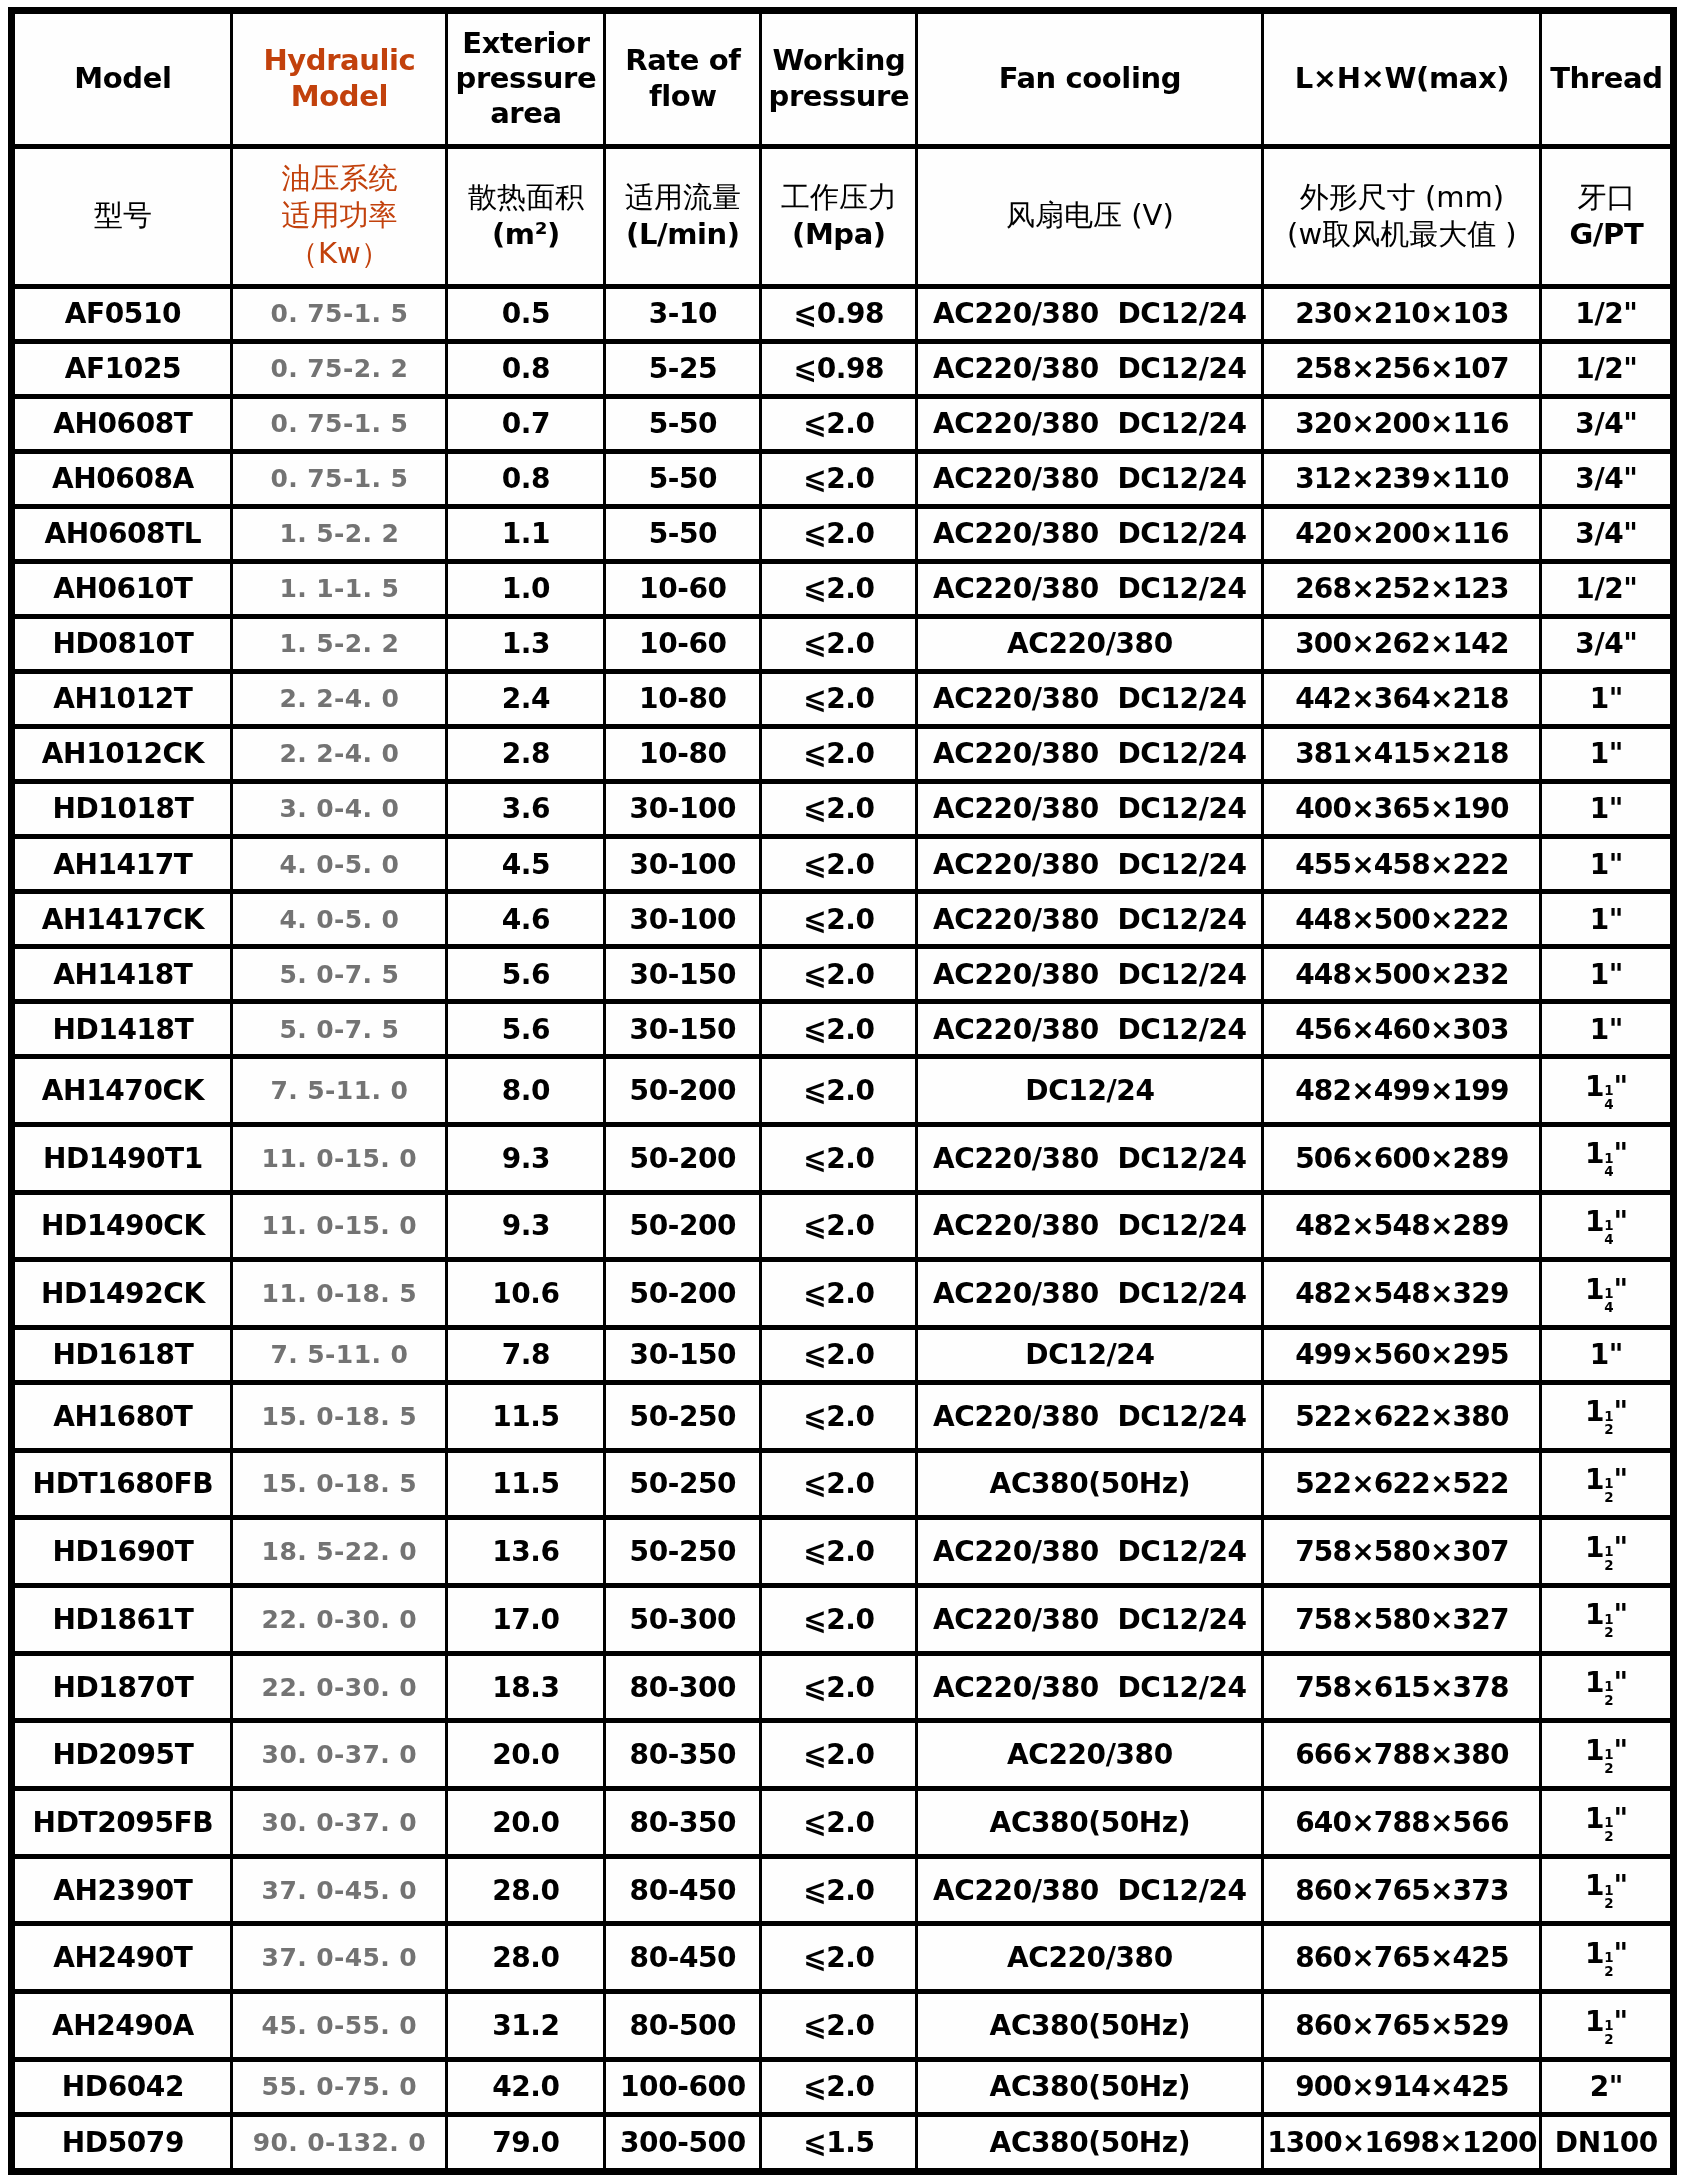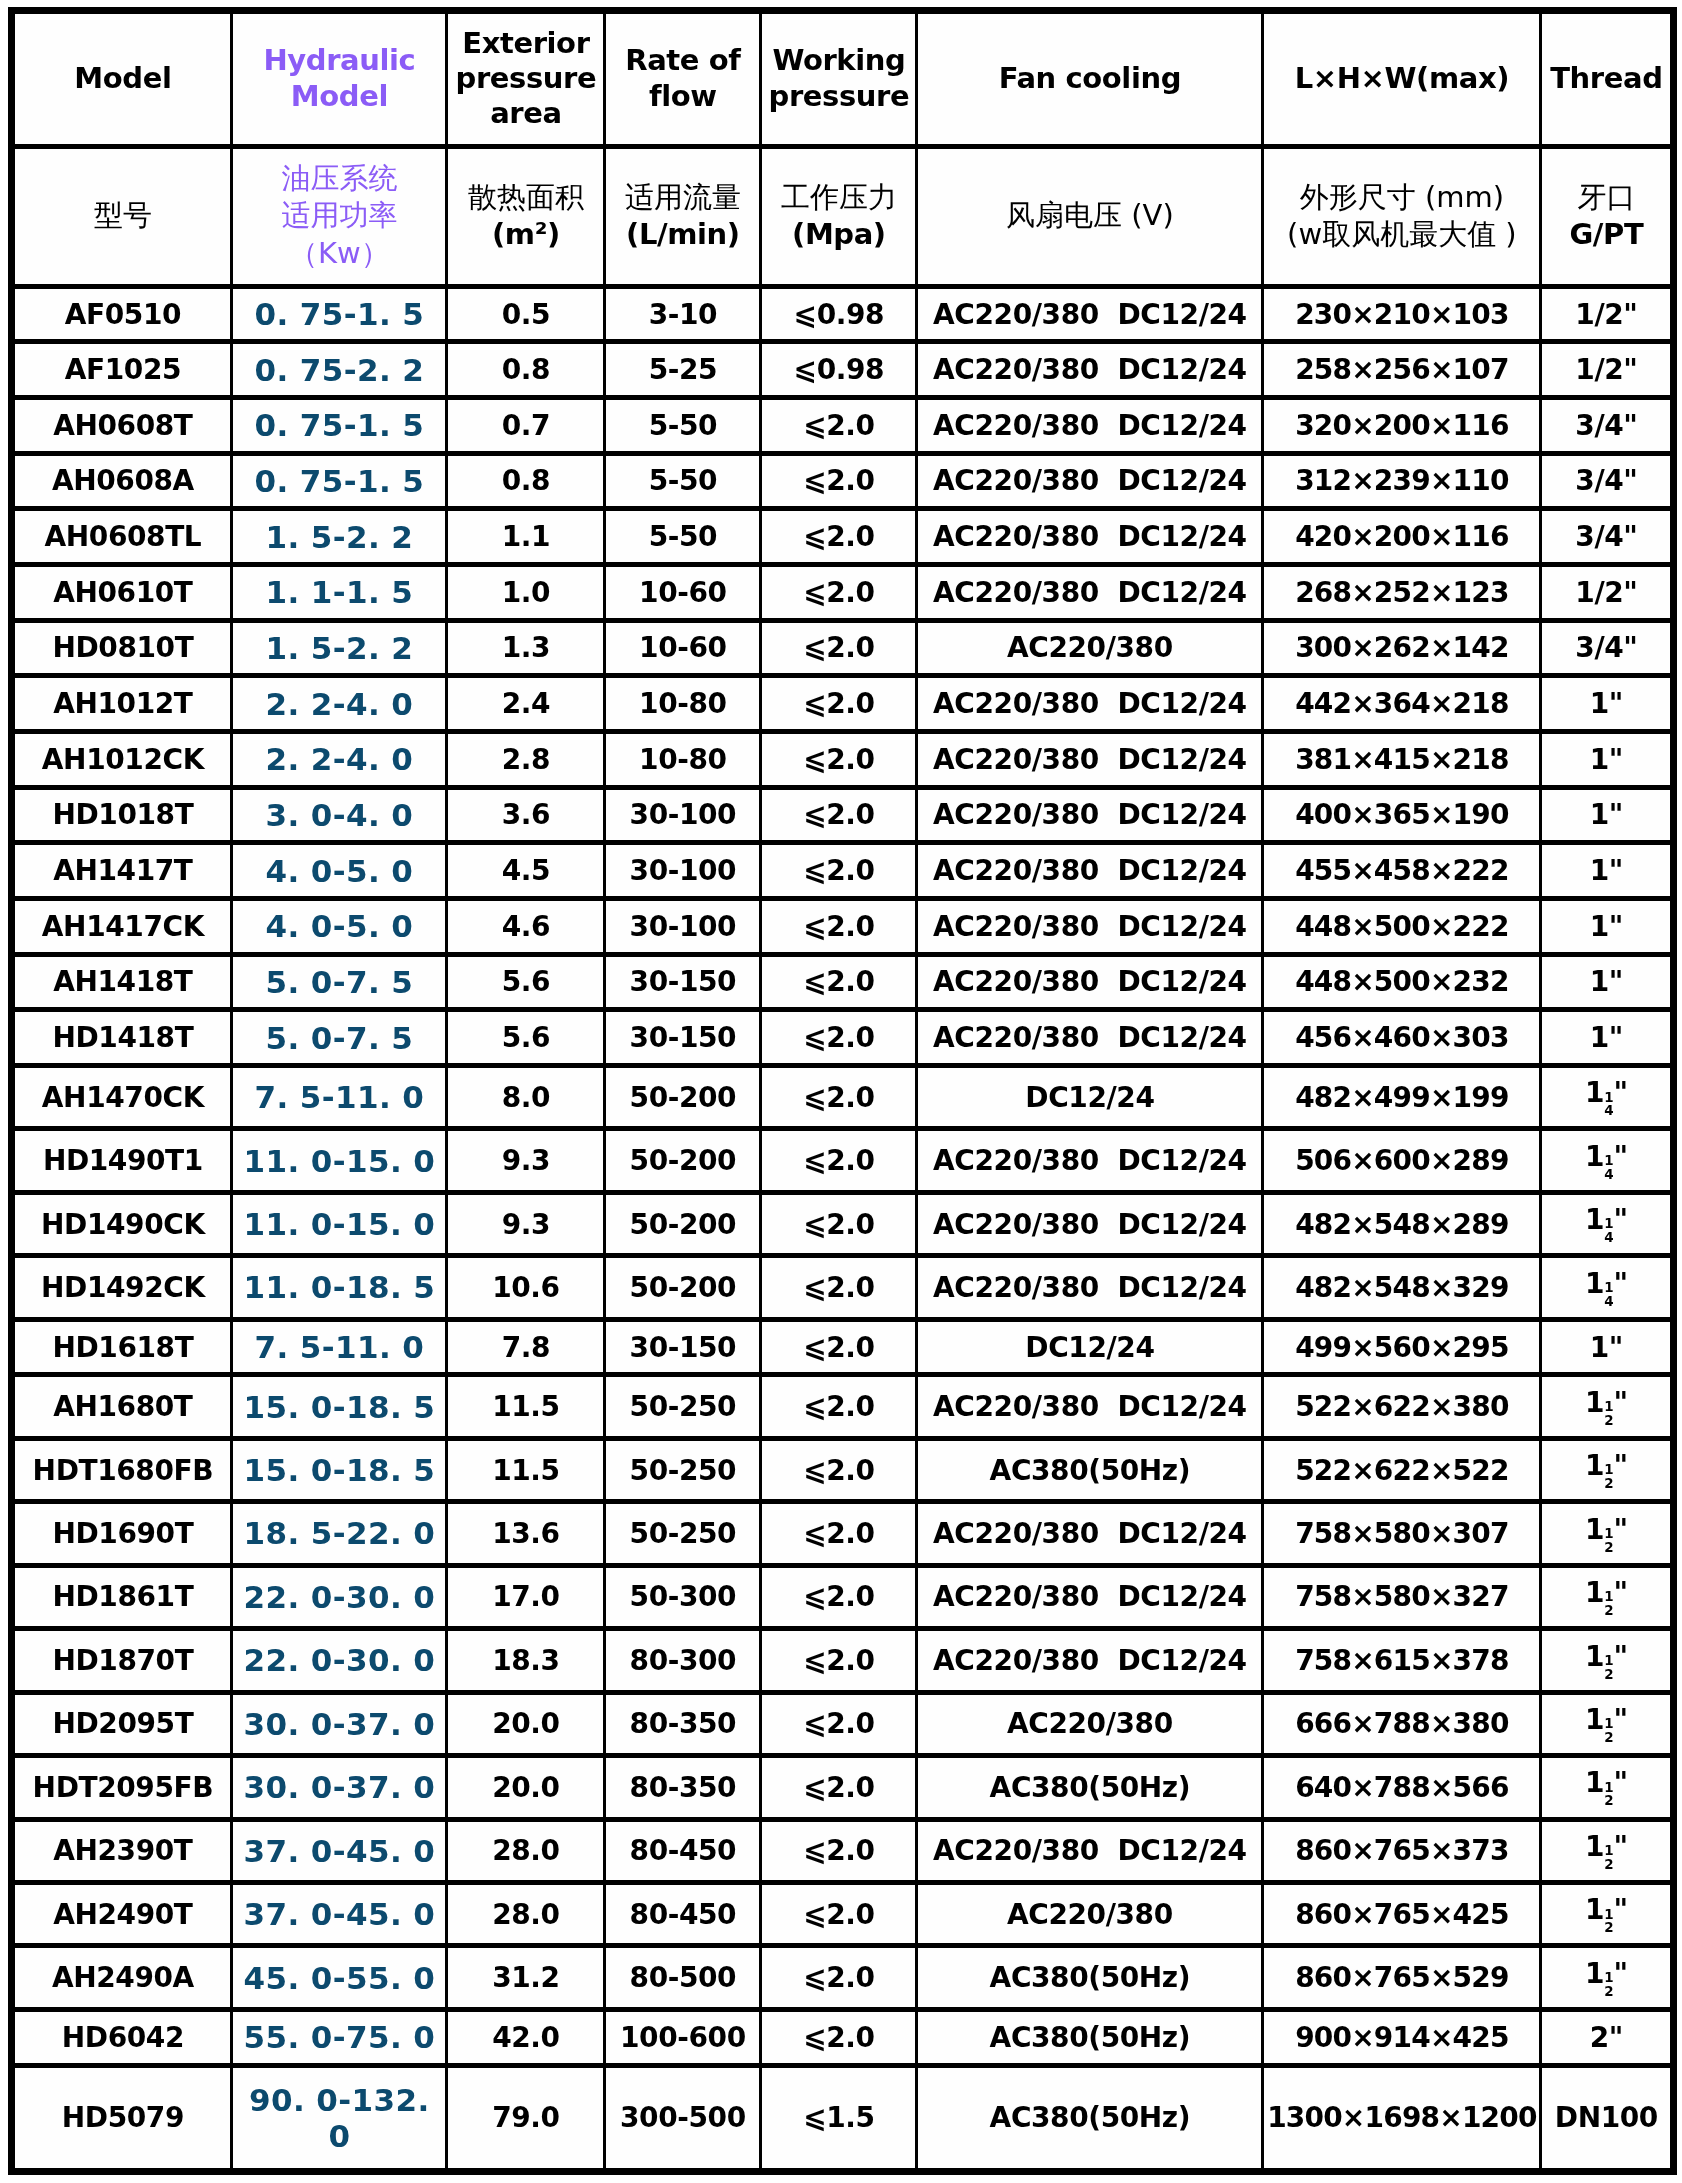--- a/index.html
+++ b/index.html
@@ -32,23 +32,23 @@
     overflow: hidden;
   }
   tr.hdr-en { height: 136px; }
   tr.hdr-cn { height: 140px; }
   th { font-weight: bold; }
   .hdr-en th { font-size: 29px; line-height: 1.22; letter-spacing: -0.4px; }
   .hdr-cn th { font-size: 29px; font-weight: normal; line-height: 1.3; letter-spacing: 0; }
   .hdr-cn th .unit { font-weight: bold; letter-spacing: -0.4px; }
   .hdr-cn th .mixed { font-weight: normal; }
   .hdr-cn th .mixed b-like, .hdr-cn th .kw { font-weight: normal; }
-  .red { color: #8b5cf6; }
+  .red { color: #c2410c; }
   td { font-size: 28px; font-weight: bold; letter-spacing: -0.4px; }
-  td.c-hydraulic_kw { color: #0c4a6e; letter-spacing: 0.4px; font-size: 31px; }
+  td.c-hydraulic_kw { color: #737373; letter-spacing: 0.4px; font-size: 25px; }
   td.c-fan_voltage { white-space: pre; }
   td.c-dimensions_mm { letter-spacing: -0.8px; }
   .frac {
     display: inline-flex;
     flex-direction: column;
     align-items: center;
     font-size: 0.48em;
     line-height: 1.02;
     vertical-align: 0.05em;
     letter-spacing: 0;

